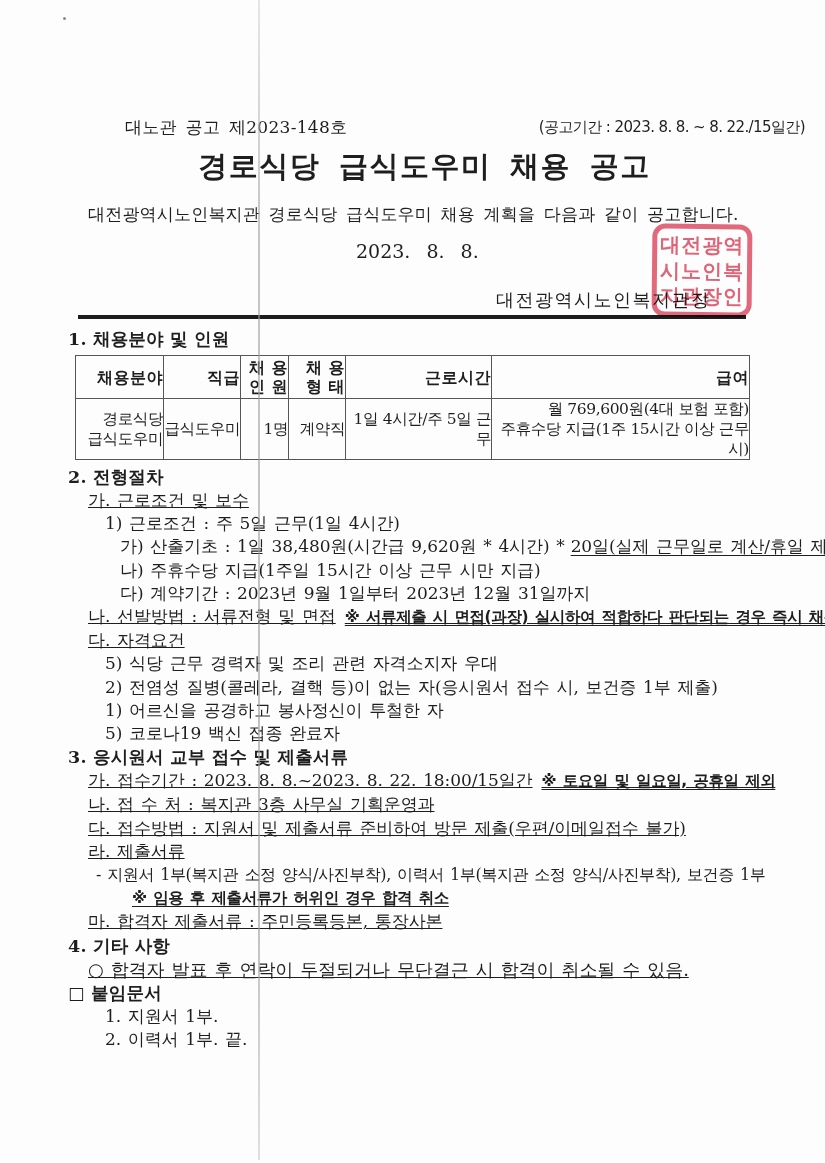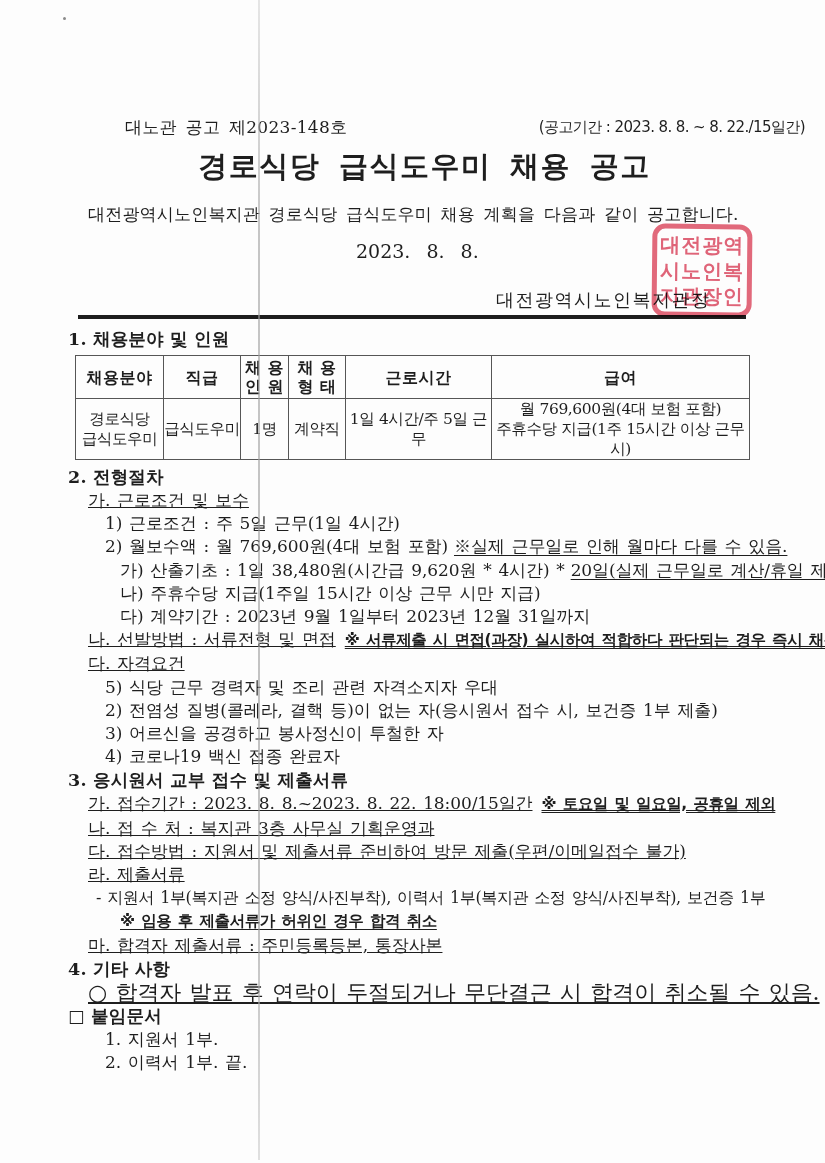--- a/index.html
+++ b/index.html
@@ -32,36 +32,36 @@
     border:5px solid #e0556a; border-radius:13px; opacity:.88;
     display:flex; flex-direction:column; justify-content:space-evenly; align-items:center;
     color:#dd4f66; font-family:"DejaVu Sans","Liberation Sans",sans-serif; font-weight:700;
     transform:rotate(.6deg); mix-blend-mode:multiply;
   }
   .stamp .srow { font-size:20px; line-height:1; letter-spacing:1px; }
   .rule { position:absolute; left:78px; top:315px; width:668px; height:4px; background:#1d1d1d; z-index:1; }
   .body { position:absolute; left:68px; top:327px; width:748px; }
   .h2 { font-size:17.5px; font-weight:700; line-height:24px; letter-spacing:.2px; }
   table { border-collapse:collapse; table-layout:fixed; width:674px; margin:4px 0 5px 7px; }
-  th,td { border:1.4px solid #565656; text-align:center; vertical-align:middle; white-space:pre-line; overflow:hidden; }
+  th,td { border:1.4px solid #565656; text-align:right; vertical-align:middle; white-space:pre-line; overflow:hidden; }
   th { height:43px; font-size:16px; font-weight:600; line-height:19px; letter-spacing:.5px; }
   td { height:53px; font-size:15.5px; line-height:20px; letter-spacing:-.4px; }
   .line { font-size:17px; line-height:23.2px; white-space:nowrap; letter-spacing:-.1px; word-spacing:1.5px; }
   .ind1 { padding-left:20px;text-decoration:underline; }
   .ind2 { padding-left:37px; }
   .ind3 { padding-left:52px; }
   .ind-dash { padding-left:28px; font-size:16px; letter-spacing:-.4px; }
   .useg { text-decoration:underline; text-underline-offset:3px; margin-left:6px; }
   .note {
     font-family:"DejaVu Sans","Liberation Sans",sans-serif; font-weight:700;
     font-size:15.5px; letter-spacing:-.4px; margin-left:9px;
     text-decoration:underline; text-underline-offset:3px;
   }
-  .note.noml { margin-left:0; }
-  .smaller { font-size:22px; }
+  .note.noml { margin-left:12px; }
+  .smaller { font-size:18px; }
 </style>
 </head>
 <body>
 
 <div class="page">
   <div class="speck"></div>
 
   <div class="doc-number">대노관 공고 제2023-148호</div>
   <div class="notice-period">(공고기간 : 2023. 8. 8. ~ 8. 22./15일간)</div>
   <div class="title">경로식당 급식도우미 채용 공고</div>
@@ -112,36 +112,33 @@
           <td>1일 4시간/주 5일 근무</td>
           <td>월 769,600원(4대 보험 포함)
 주휴수당 지급(1주 15시간 이상 근무 시)</td>
         </tr>
       </tbody>
     </table>
 
     <div class="h2">2. 전형절차</div>
     <div class="line ind1">가. 근로조건 및 보수</div>
     <div class="line ind2">1) 근로조건 : 주 5일 근무(1일 4시간)</div>
-    <div class="line ind2">
-      <span>2) 월보수액 : 월 769,600원(4대 보험 포함)</span><span class="useg">※실제 근무일로 인해 월마다 다를 수 있음.</span>
-    </div>
     <div class="line ind3">
       <span>가) 산출기초 : 1일 38,480원(시간급 9,620원 * 4시간) *</span><span class="useg">20일(실제 근무일로 계산/휴일 제외)</span>
     </div>
     <div class="line ind3">나) 주휴수당 지급(1주일 15시간 이상 근무 시만 지급)</div>
     <div class="line ind3">다) 계약기간 : 2023년 9월 1일부터 2023년 12월 31일까지</div>
     <div class="line ind1">
       <span>나. 선발방법 : 서류전형 및 면접</span><span class="note">※ 서류제출 시 면접(과장) 실시하여 적합하다 판단되는 경우 즉시 채용</span>
     </div>
     <div class="line ind1">다. 자격요건</div>
     <div class="line ind2">5) 식당 근무 경력자 및 조리 관련 자격소지자 우대</div>
     <div class="line ind2">2) 전염성 질병(콜레라, 결핵 등)이 없는 자(응시원서 접수 시, 보건증 1부 제출)</div>
-    <div class="line ind2">3) 어르신을 공경하고 봉사정신이 투철한 자</div>
-    <div class="line ind2">4) 코로나19 백신 접종 완료자</div>
+    <div class="line ind2">1) 어르신을 공경하고 봉사정신이 투철한 자</div>
+    <div class="line ind2">5) 코로나19 백신 접종 완료자</div>
 
     <div class="h2">3. 응시원서 교부 접수 및 제출서류</div>
     <div class="line ind1">
       <span>가. 접수기간 : 2023. 8. 8.~2023. 8. 22. 18:00/15일간</span><span class="note">※ 토요일 및 일요일, 공휴일 제외</span>
     </div>
     <div class="line ind1">나. 접 수 처 : 복지관 3층 사무실 기획운영과</div>
     <div class="line ind1">다. 접수방법 : 지원서 및 제출서류 준비하여 방문 제출(우편/이메일접수 불가)</div>
     <div class="line ind1">라. 제출서류</div>
     <div class="line ind-dash">- 지원서 1부(복지관 소정 양식/사진부착), 이력서 1부(복지관 소정 양식/사진부착), 보건증 1부</div>
     <div class="line ind3">

